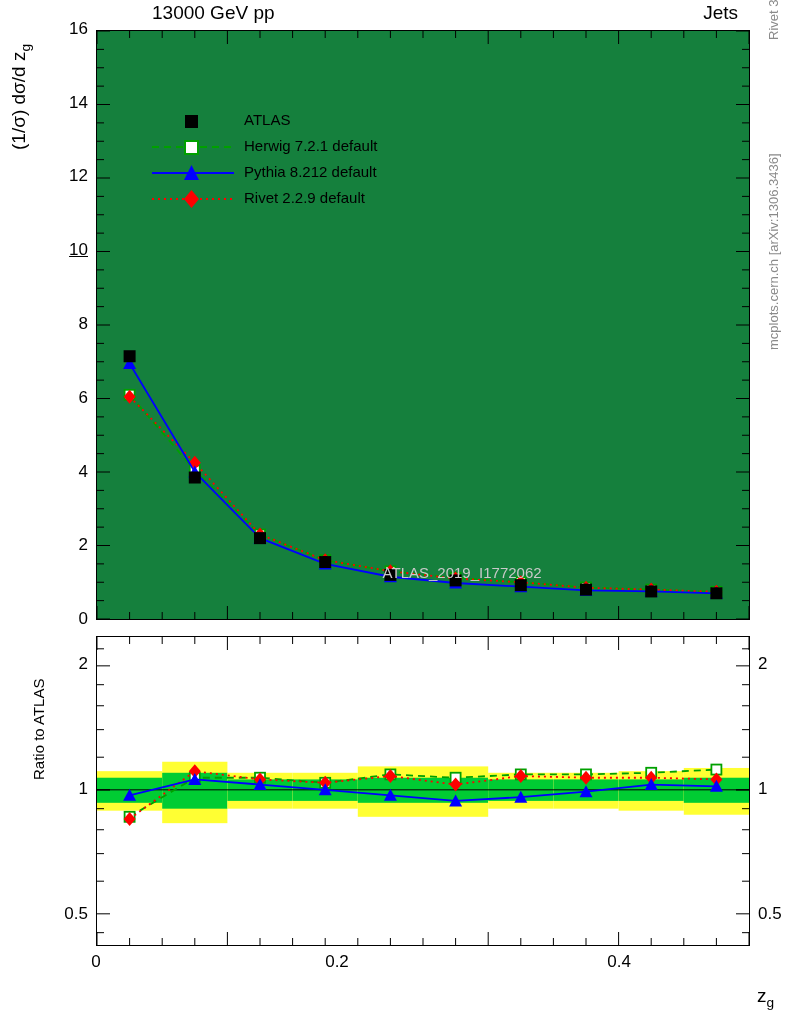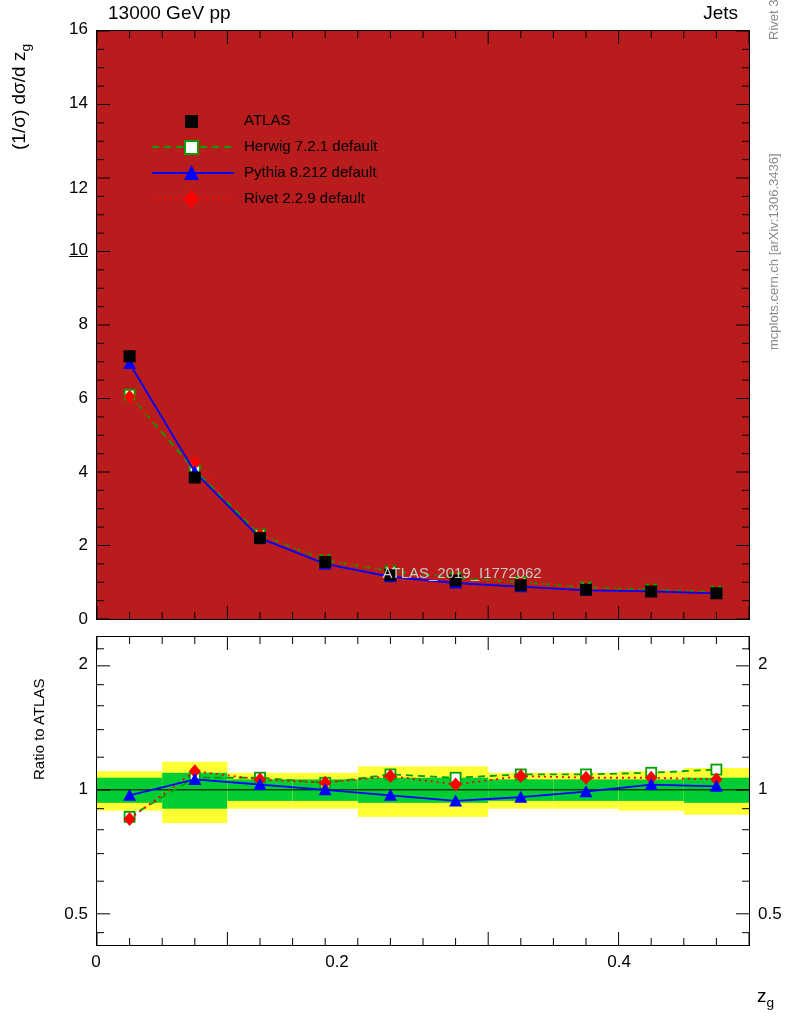--- a/index.html
+++ b/index.html
@@ -3,29 +3,29 @@
 <meta charset="utf-8">
 <style>
   html,body{margin:0;padding:0;background:#ffffff;}
   body{width:786px;height:1024px;font-family:"Liberation Sans",sans-serif;color:#000;}
   #root{position:relative;width:786px;height:1024px;overflow:hidden;}
 
   .abs{position:absolute;}
   .txt{white-space:nowrap;}
 
   
-  .hdr{font-size:19px;}
+  .hdr{font-size:19px;margin-left:44px;}
   #hdr-left{left:108px;top:2px;}
   #hdr-right{right:48px;top:2px;}
 
   
   .vert{transform-origin:0 0;transform:rotate(-90deg);font-size:13px;color:#8a8a8a;white-space:nowrap;}
 
   
-  #main-frame{left:96px;top:30px;width:654px;height:590px;border:1px solid #000;box-sizing:border-box;background:#b91c1c;}
+  #main-frame{left:96px;top:30px;width:654px;height:590px;border:1px solid #000;box-sizing:border-box;background:#15803d;}
   #ratio-frame{left:96px;top:636px;width:654px;height:310px;border:1px solid #000;box-sizing:border-box;background:#fff;}
 
   .ylab{font-size:17px;text-align:center;white-space:nowrap;}
   .xlab{font-size:17px;text-align:center;white-space:nowrap;}
 
   
   #plot-title{left:96px;top:58px;width:654px;text-align:center;font-size:19px;}
 
   
   #legend{left:150px;top:108px;font-size:15px;}
@@ -399,21 +399,21 @@
 
   <div class="abs txt" id="xtitle">z<span class="sub">g</span></div>
 
   <div class="abs" id="labels-layer" style="left:0;top:0;width:786px;height:1024px;pointer-events:none;">
       <div class="abs txt ylab" style="left: 88px; top: 609px; transform: translateX(-100%);">0</div>
       <div class="abs txt ylab" style="left: 88px; top: 535.25px; transform: translateX(-100%);">2</div>
       <div class="abs txt ylab" style="left: 88px; top: 461.5px; transform: translateX(-100%);">4</div>
       <div class="abs txt ylab" style="left: 88px; top: 387.75px; transform: translateX(-100%);">6</div>
       <div class="abs txt ylab" style="left: 88px; top: 314px; transform: translateX(-100%);">8</div>
       <div class="abs txt ylab" style="left: 88px; top: 240.25px; transform: translateX(-100%); text-decoration: underline;">10</div>
-      <div class="abs txt ylab" style="left: 88px; top: 178px; transform: translateX(-100%);">12</div>
+      <div class="abs txt ylab" style="left: 88px; top: 166px; transform: translateX(-100%);">12</div>
       <div class="abs txt ylab" style="left: 88px; top: 92.75px; transform: translateX(-100%);">14</div>
       <div class="abs txt ylab" style="left: 88px; top: 19px; transform: translateX(-100%);">16</div>
       <div class="abs txt ylab" style="left: 88px; top: 903.611px; transform: translateX(-100%);">0.5</div>
       <div class="abs txt ylab" style="left: 758px; top: 903.611px;">0.5</div>
       <div class="abs txt ylab" style="left: 88px; top: 778.822px; transform: translateX(-100%);">1</div>
       <div class="abs txt ylab" style="left: 758px; top: 778.822px;">1</div>
       <div class="abs txt ylab" style="left: 88px; top: 654.033px; transform: translateX(-100%);">2</div>
       <div class="abs txt ylab" style="left: 758px; top: 654.033px;">2</div>
       <div class="abs txt xlab" style="left: 96px; top: 952px; transform: translateX(-50%);">0</div>
       <div class="abs txt xlab" style="left: 337px; top: 952px; transform: translateX(-50%);">0.2</div>

